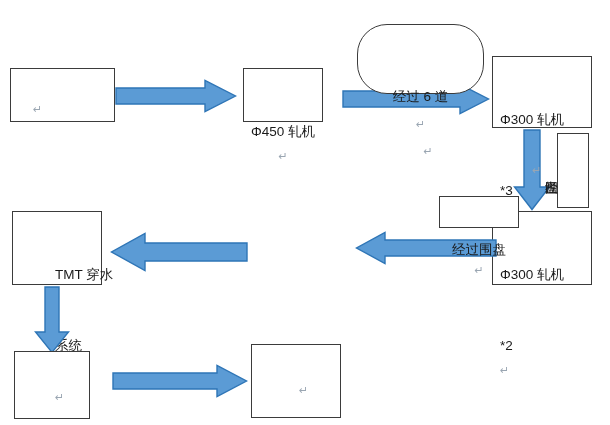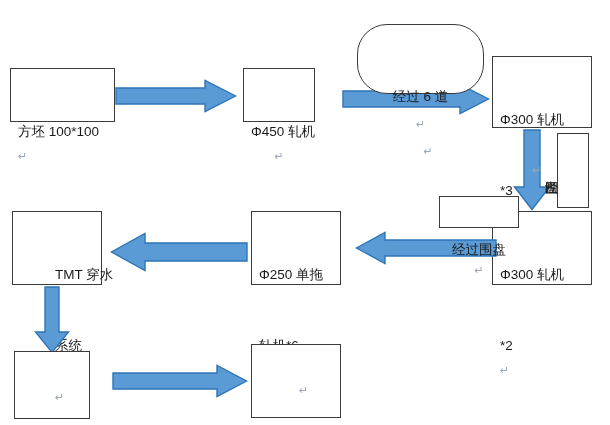--- a/index.html
+++ b/index.html
@@ -60,30 +60,30 @@
     position: absolute;
   }
   .arrow svg { display: block; }
 </style>
 </head>
 <body>
 
 <div id="canvas">
 
   <div class="node" style="left:10px; top:68px; width:105px; height:54px;">
-    <span class="line">方坯 100*100</span><span class="pilcrow">↵</span>
+    <span class="pilcrow">↵</span>
   </div>
 
   <div class="arrow" style="left:115px; top:79px; width:122px; height:34px;">
     <svg width="122" height="34" viewBox="0 0 122 34">
       <polygon points="1,9 90,9 90,1.5 120.5,17 90,32.5 90,25 1,25" fill="#5B9BD5" stroke="#2E75B6" stroke-width="1.4" stroke-linejoin="miter"></polygon>
     </svg>
   </div>
 
-  <div class="node center" style="left:243px; top:68px; width:72px; height:54px;">
+  <div class="node center" style="left:243px; top:68px; width:80px; height:54px;">
     <span class="line">Φ450 轧机</span><span class="pilcrow">↵</span>
   </div>
 
   <div class="arrow" style="left:342px; top:83px; width:148px; height:32px;">
     <svg width="148" height="32" viewBox="0 0 148 32">
       <polygon points="1,8 118,8 118,1.5 146.5,16 118,30.5 118,24 1,24" fill="#5B9BD5" stroke="#2E75B6" stroke-width="1.4" stroke-linejoin="miter"></polygon>
     </svg>
   </div>
 
   <div class="node center" style="left:357px; top:24px; width:127px; height:70px; line-height:2.0;border-radius:30px;">
@@ -114,24 +114,20 @@
   <div class="arrow" style="left:355px; top:231px; width:142px; height:34px;">
     <svg width="142" height="34" viewBox="0 0 142 34">
       <polygon points="141,9 30,9 30,1.5 1.5,17 30,32.5 30,25 141,25" fill="#5B9BD5" stroke="#2E75B6" stroke-width="1.4" stroke-linejoin="miter"></polygon>
     </svg>
   </div>
 
   <div class="node center" style="left:391px; top:196px; width:80px; height:32px; line-height:1.45;margin-left:48px;">
     <span class="line">经过围盘</span><span class="pilcrow">↵</span>
   </div>
 
-  <div class="node" style="left:251px; top:211px; width:90px; height:74px;">
-    <span class="line">Φ250 单拖</span>
-    <span class="line">轧机*6</span><span class="pilcrow">↵</span>
-  </div>
 
   <div class="arrow" style="left:110px; top:232px; width:138px; height:40px;">
     <svg width="138" height="40" viewBox="0 0 138 40">
       <polygon points="137,11 35,11 35,1.5 1.5,20 35,38.5 35,29 137,29" fill="#5B9BD5" stroke="#2E75B6" stroke-width="1.4" stroke-linejoin="miter"></polygon>
     </svg>
   </div>
 
   <div class="node" style="left:12px; top:211px; width:90px; height:74px;padding-left:42px;">
     <span class="line">TMT 穿水</span>
     <span class="line">系统</span><span class="pilcrow">↵</span>

